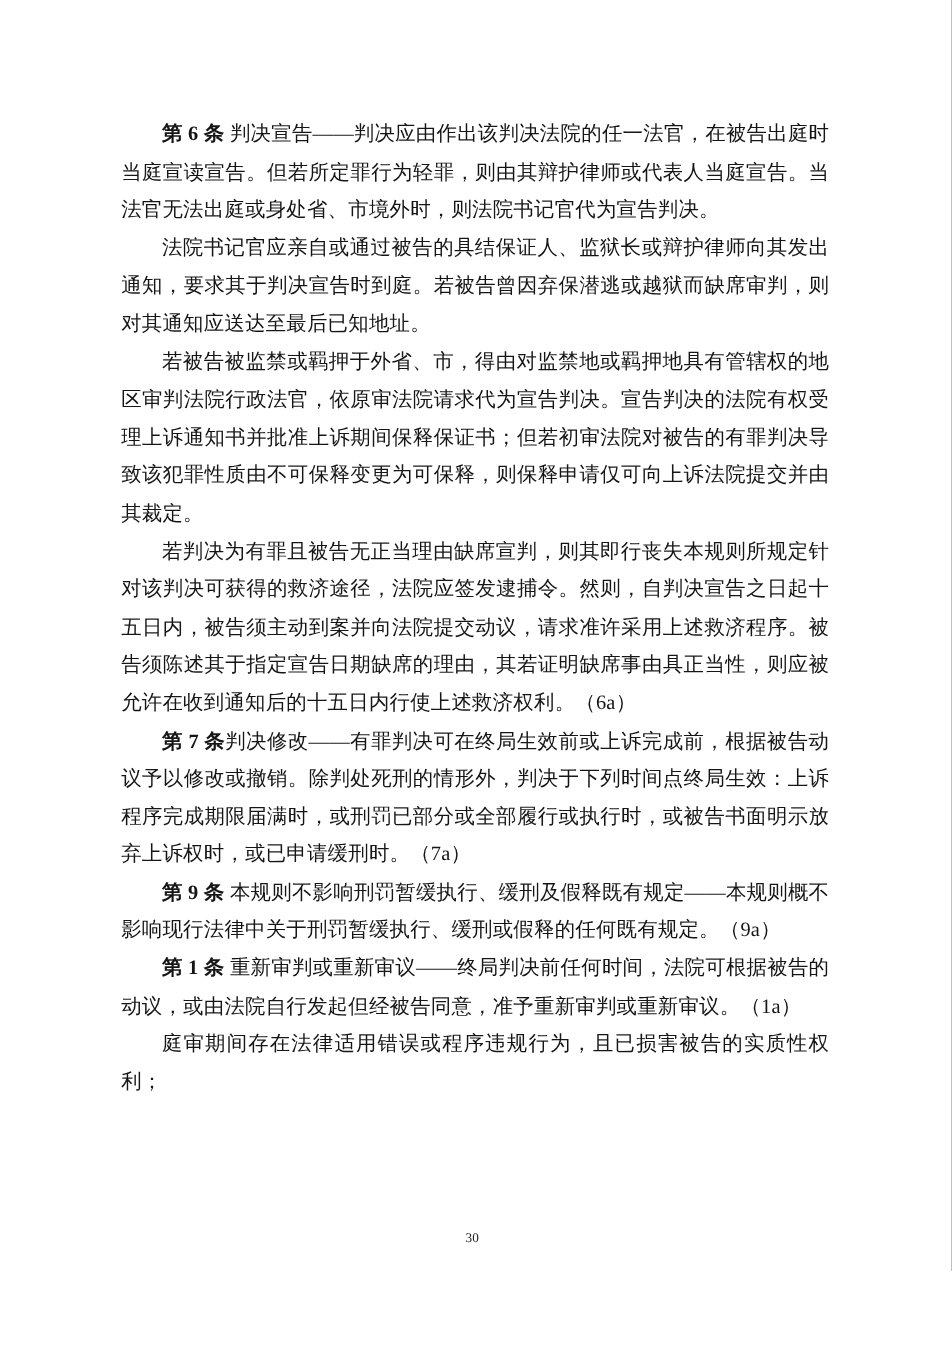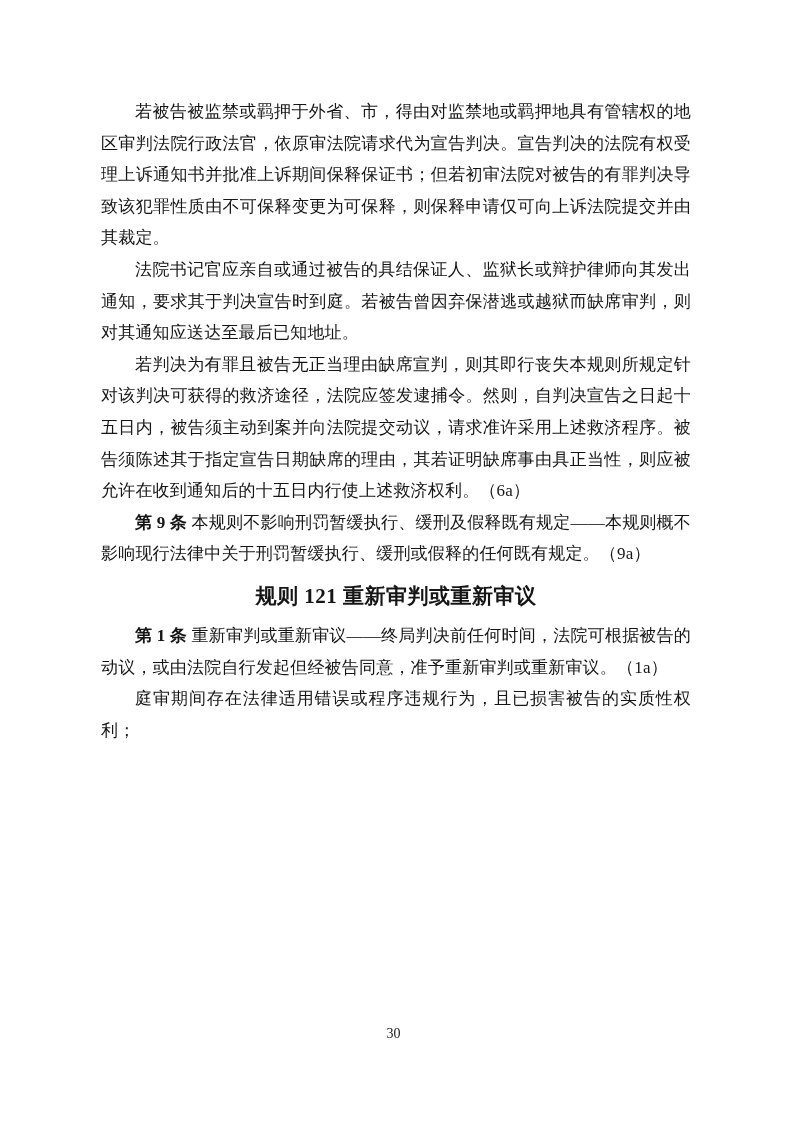--- a/index.html
+++ b/index.html
@@ -41,43 +41,44 @@
     margin-top: 9px;
     margin-bottom: 7px;
     letter-spacing: 0.5px;
   }
   .page-number {
     position: absolute;
     left: 0;
     right: 6px;
     top: 1026px;
     text-align: center;
-    font-size: 14px;
+    font-size: 11px;
     color: #222;
   }
 </style>
 </head>
 <body>
 
 <div class="page">
   <div class="content">
 
+    <p class="para"><span class="lbl">第 6 条</span><span> 判决宣告——判决应由作出该判决法院的任一法官，在被告出庭时当庭宣读宣告。但若所定罪行为轻罪，则由其辩护律师或代表人当庭宣告。当法官无法出庭或身处省、市境外时，则法院书记官代为宣告判决。</span></p>
+
+    <p class="para"><span class="lbl"></span><span>法院书记官应亲自或通过被告的具结保证人、监狱长或辩护律师向其发出通知，要求其于判决宣告时到庭。若被告曾因弃保潜逃或越狱而缺席审判，则对其通知应送达至最后已知地址。</span></p>
 
     <p class="para"><span class="lbl"></span><span>若被告被监禁或羁押于外省、市，得由对监禁地或羁押地具有管辖权的地区审判法院行政法官，依原审法院请求代为宣告判决。宣告判决的法院有权受理上诉通知书并批准上诉期间保释保证书；但若初审法院对被告的有罪判决导致该犯罪性质由不可保释变更为可保释，则保释申请仅可向上诉法院提交并由其裁定。</span></p>
-
-    <p class="para"><span class="lbl"></span><span>法院书记官应亲自或通过被告的具结保证人、监狱长或辩护律师向其发出通知，要求其于判决宣告时到庭。若被告曾因弃保潜逃或越狱而缺席审判，则对其通知应送达至最后已知地址。</span></p>
 
 
     <p class="para"><span class="lbl"></span><span>若判决为有罪且被告无正当理由缺席宣判，则其即行丧失本规则所规定针对该判决可获得的救济途径，法院应签发逮捕令。然则，自判决宣告之日起十五日内，被告须主动到案并向法院提交动议，请求准许采用上述救济程序。被告须陈述其于指定宣告日期缺席的理由，其若证明缺席事由具正当性，则应被允许在收到通知后的十五日内行使上述救济权利。（6a）</span></p>
 
+    <p class="para"><span class="lbl">第 7 条</span><span>判决修改——有罪判决可在终局生效前或上诉完成前，根据被告动议予以修改或撤销。除判处死刑的情形外，判决于下列时间点终局生效：上诉程序完成期限届满时，或刑罚已部分或全部履行或执行时，或被告书面明示放弃上诉权时，或已申请缓刑时。（7a）</span></p>
 
 
     <p class="para"><span class="lbl">第 9 条</span><span> 本规则不影响刑罚暂缓执行、缓刑及假释既有规定——本规则概不影响现行法律中关于刑罚暂缓执行、缓刑或假释的任何既有规定。（9a）</span></p>
 
-    <h1 class="rule-heading">规则 121 重新审判或重新审议</h1>
 
     <p class="para"><span class="lbl">第 1 条</span><span> 重新审判或重新审议——终局判决前任何时间，法院可根据被告的动议，或由法院自行发起但经被告同意，准予重新审判或重新审议。（1a）</span></p>
 
 
     <p class="para"><span class="lbl"></span><span>庭审期间存在法律适用错误或程序违规行为，且已损害被告的实质性权利；</span></p>
 
   </div>
 
   <div class="page-number">30</div>
 </div>

